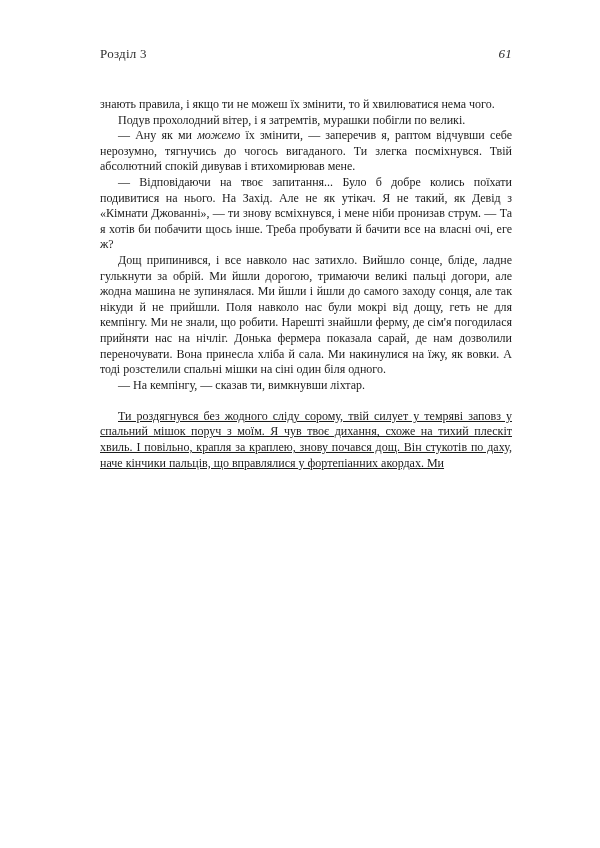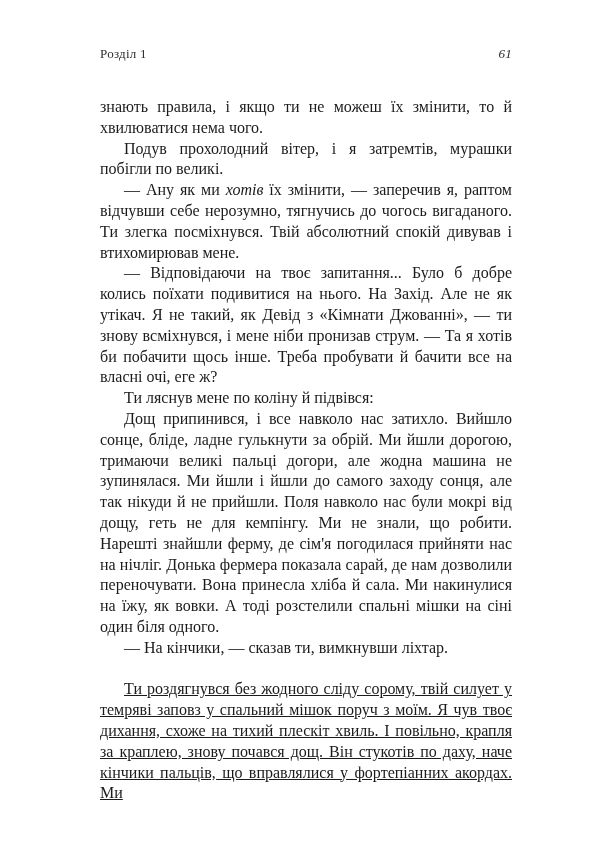--- a/index.html
+++ b/index.html
@@ -26,21 +26,21 @@
     margin-bottom: 16px;
   }
   .chapter {
     letter-spacing: 0.02em;
   }
   .page-number {
     letter-spacing: 0.02em;
     font-style: italic;
   }
   .text-block {
-    font-size: 16px;
+    font-size: 12px;
     line-height: 1.3;
     text-align: justify;
     hyphens: auto;
     margin-top: 35px;
     -webkit-hyphens: auto;
   }
   .text-block p {
     margin: 0;
     padding: 0;
   }
@@ -53,26 +53,25 @@
   }
   .text-block em {
     font-style: italic;
   }
 </style>
 </head>
 <body>
 
 <div class="page">
   <header class="page-header">
-    <span class="chapter">Розділ 1</span>
+    <span class="chapter">Розділ 3</span>
     <span class="page-number">61</span>
   </header>
   <main class="text-block">
       <p class=""><span>знають правила, і якщо ти не можеш їх змінити, то й хвилюватися нема чого.</span></p>
       <p class="indent"><span>Подув прохолодний вітер, і я затремтів, мурашки побігли по великі.</span></p>
-      <p class="indent"><span>— Ану як ми </span><em>хотів</em><span> їх змінити, — заперечив я, раптом відчувши себе нерозумно, тягнучись до чогось вигаданого. Ти злегка посміхнувся. Твій абсолютний спокій дивував і втихомирював мене.</span></p>
+      <p class="indent"><span>— Ану як ми </span><em>можемо</em><span> їх змінити, — заперечив я, раптом відчувши себе нерозумно, тягнучись до чогось вигаданого. Ти злегка посміхнувся. Твій абсолютний спокій дивував і втихомирював мене.</span></p>
       <p class="indent"><span>— Відповідаючи на твоє запитання... Було б добре колись поїхати подивитися на нього. На Захід. Але не як утікач. Я не такий, як Девід з «Кімнати Джованні», — ти знову всміхнувся, і мене ніби пронизав струм. — Та я хотів би побачити щось інше. Треба пробувати й бачити все на власні очі, еге ж?</span></p>
-      <p class="indent"><span>Ти ляснув мене по коліну й підвівся:</span></p>
       <p class="indent"><span>Дощ припинився, і все навколо нас затихло. Вийшло сонце, бліде, ладне гулькнути за обрій. Ми йшли дорогою, тримаючи великі пальці догори, але жодна машина не зупинялася. Ми йшли і йшли до самого заходу сонця, але так нікуди й не прийшли. Поля навколо нас були мокрі від дощу, геть не для кемпінгу. Ми не знали, що робити. Нарешті знайшли ферму, де сім'я погодилася прийняти нас на нічліг. Донька фермера показала сарай, де нам дозволили переночувати. Вона принесла хліба й сала. Ми накинулися на їжу, як вовки. А тоді розстелили спальні мішки на сіні один біля одного.</span></p>
-      <p class="indent"><span>— На кінчики, — сказав ти, вимкнувши ліхтар.</span></p>
+      <p class="indent"><span>— На кемпінгу, — сказав ти, вимкнувши ліхтар.</span></p>
       <p class="indent section-break"><span>Ти роздягнувся без жодного сліду сорому, твій силует у темряві заповз у спальний мішок поруч з моїм. Я чув твоє дихання, схоже на тихий плескіт хвиль. І повільно, крапля за краплею, знову почався дощ. Він стукотів по даху, наче кінчики пальців, що вправлялися у фортепіанних акордах. Ми</span></p>
     </main>
 </div>
 
 </body></html>

